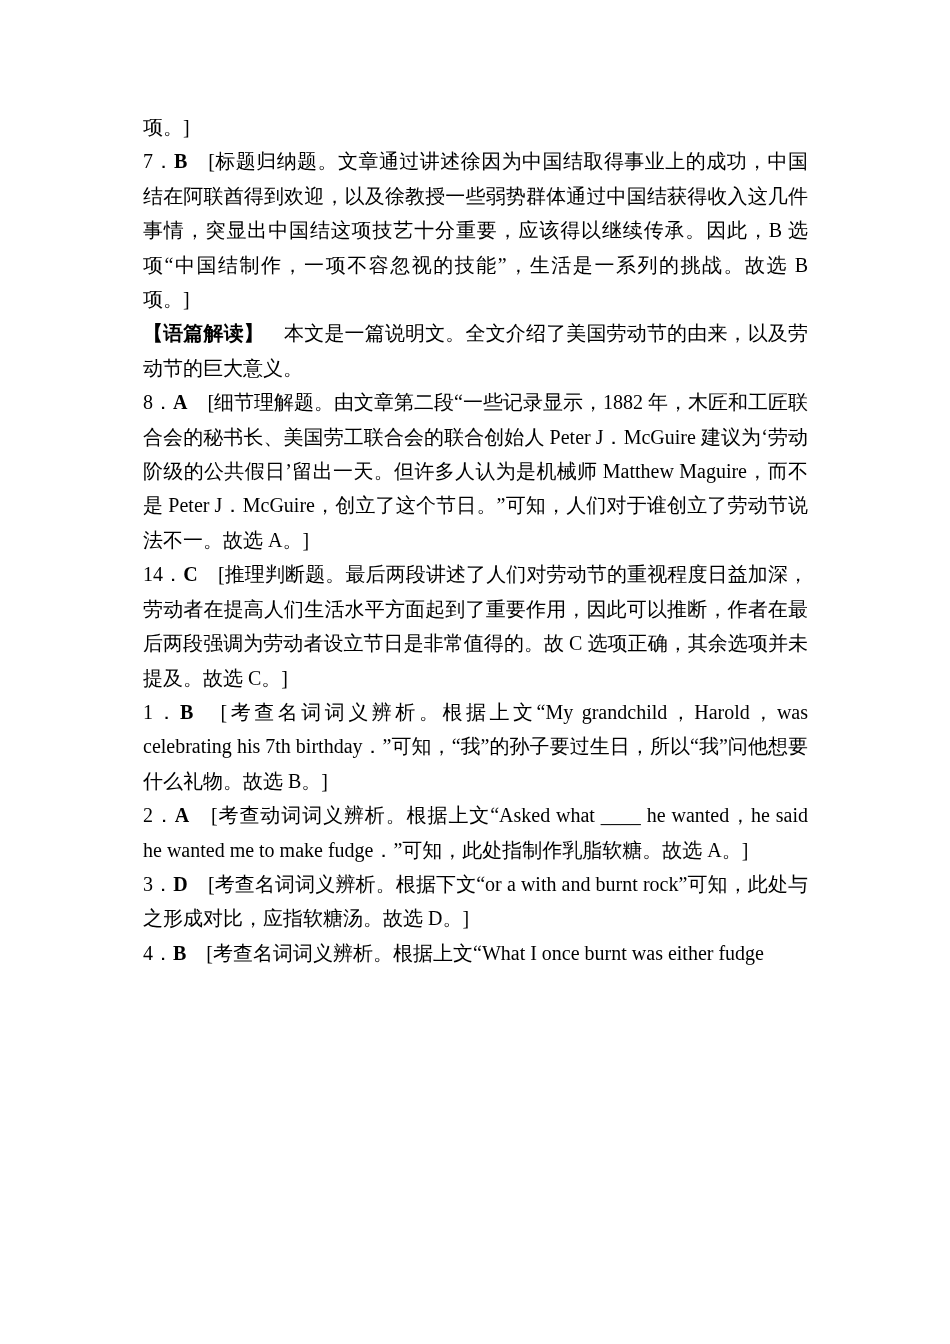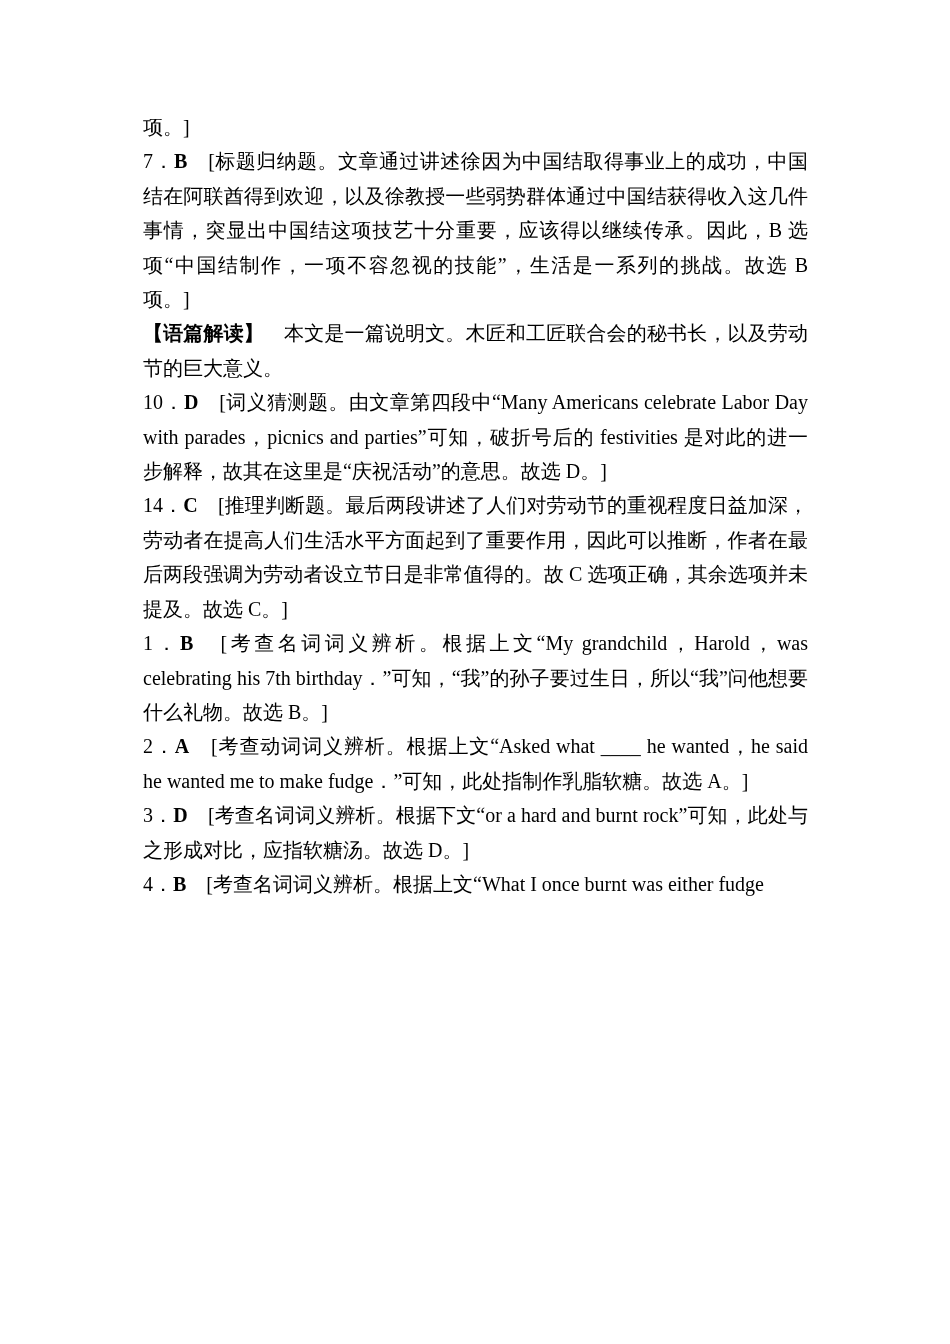--- a/index.html
+++ b/index.html
@@ -34,21 +34,21 @@
     font-weight: bold;
   }
 </style>
 </head>
 <body>
 
 <div class="page" style="background: rgb(255, 255, 255);">
   <div class="doc-body" style="color: rgb(0, 0, 0);">
       <p><span>项。]</span></p>
       <p><span>7．</span><span class="bold">B</span><span>　[标题归纳题。文章通过讲述徐因为中国结取得事业上的成功，中国结在阿联酋得到欢迎，以及徐教授一些弱势群体通过中国结获得收入这几件事情，突显出中国结这项技艺十分重要，应该得以继续传承。因此，B 选项“中国结制作，一项不容忽视的技能”，生活是一系列的挑战。故选 B 项。]</span></p>
-      <p><span class="bold">【语篇解读】</span><span>　本文是一篇说明文。木匠和工匠联合会的秘书长，以及劳动节的巨大意义。</span></p>
-      <p><span>10．</span><span class="bold">D</span><span>　[词义猜测题。由文章第四段中“Many Americans celebrate Labor Day with parades，picnics and parties”可知，破折号后的 festivities 是对此的进一步解释，故其在这里是“庆祝活动”的意思。故选 D。]</span></p>
+      <p><span class="bold">【语篇解读】</span><span>　本文是一篇说明文。全文介绍了美国劳动节的由来，以及劳动节的巨大意义。</span></p>
+      <p><span>8．</span><span class="bold">A</span><span>　[细节理解题。由文章第二段“一些记录显示，1882 年，木匠和工匠联合会的秘书长、美国劳工联合会的联合创始人 Peter J．McGuire 建议为‘劳动阶级的公共假日’留出一天。但许多人认为是机械师 Matthew Maguire，而不是 Peter J．McGuire，创立了这个节日。”可知，人们对于谁创立了劳动节说法不一。故选 A。]</span></p>
       <p><span>14．</span><span class="bold">C</span><span>　[推理判断题。最后两段讲述了人们对劳动节的重视程度日益加深，劳动者在提高人们生活水平方面起到了重要作用，因此可以推断，作者在最后两段强调为劳动者设立节日是非常值得的。故 C 选项正确，其余选项并未提及。故选 C。]</span></p>
       <p><span>1．</span><span class="bold">B</span><span>　[考查名词词义辨析。根据上文“My grandchild，Harold，was celebrating his 7th birthday．”可知，“我”的孙子要过生日，所以“我”问他想要什么礼物。故选 B。]</span></p>
       <p><span>2．</span><span class="bold">A</span><span>　[考查动词词义辨析。根据上文“Asked what ____ he wanted，he said he wanted me to make fudge．”可知，此处指制作乳脂软糖。故选 A。]</span></p>
-      <p><span>3．</span><span class="bold">D</span><span>　[考查名词词义辨析。根据下文“or a hard and burnt rock”可知，此处与之形成对比，应指软糖汤。故选 D。]</span></p>
+      <p><span>3．</span><span class="bold">D</span><span>　[考查名词词义辨析。根据下文“or a with and burnt rock”可知，此处与之形成对比，应指软糖汤。故选 D。]</span></p>
       <p><span>4．</span><span class="bold">B</span><span>　[考查名词词义辨析。根据上文“What I once burnt was either fudge</span></p>
     </div>
 </div>
 
 </body></html>

